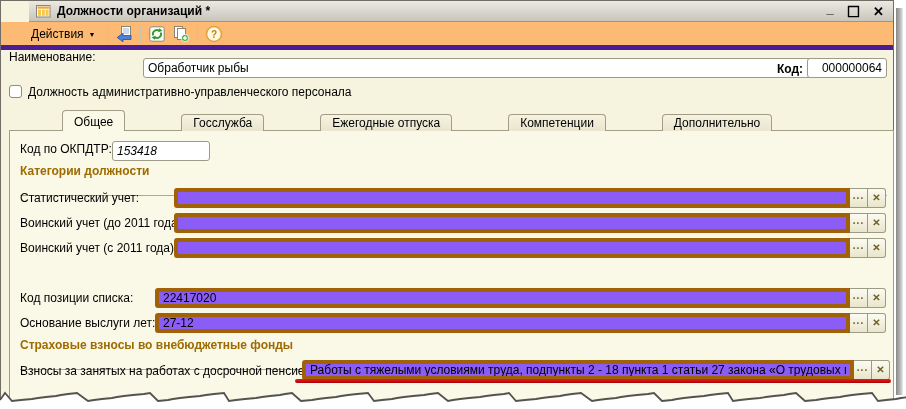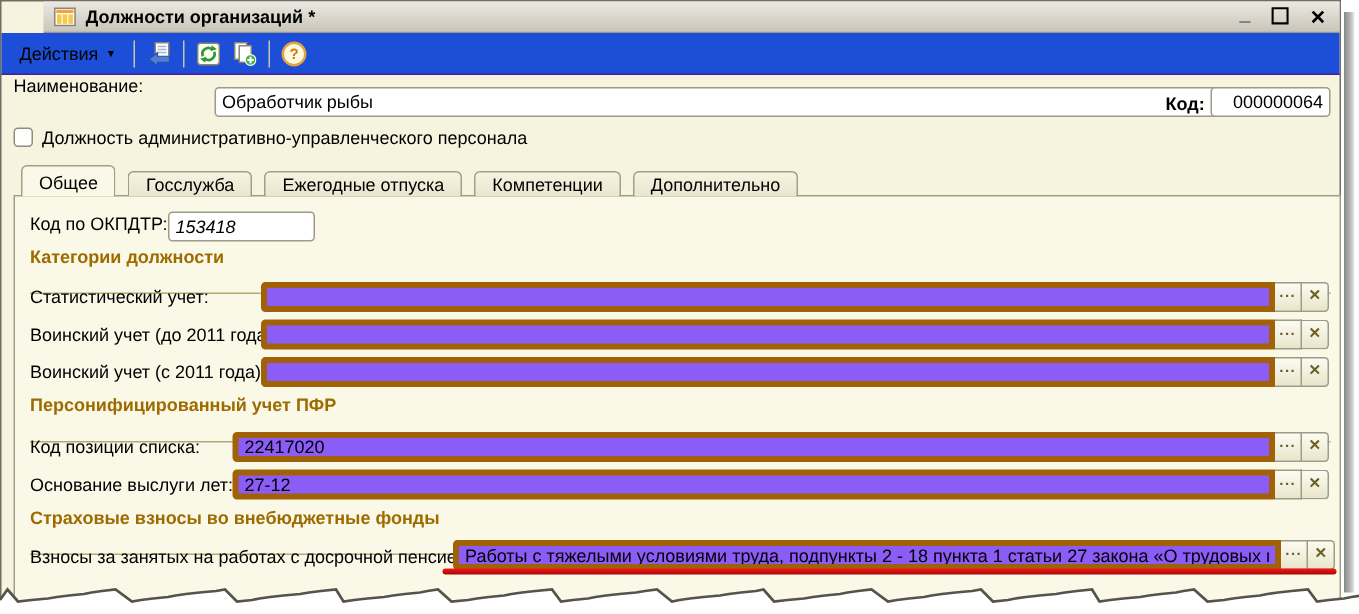--- a/index.html
+++ b/index.html
@@ -16,22 +16,22 @@
   .titlebar{
     height:21px;background:linear-gradient(#ebe9e2,#c9c5ba);
     border-bottom:1px solid #9c9889;
     display:flex;align-items:center;padding:0 7px;box-sizing:border-box;margin-left:28px;
   }
   .title-icon{width:15px;height:14px;display:inline-flex;flex:0 0 auto;}
   .title-text{font-weight:bold;margin-left:6px;flex:1;white-space:nowrap;overflow:hidden;}
   .winctl{display:flex;align-items:center;gap:13px;margin-right:2px;}
   .winctl span{font-weight:bold;font-size:13px;line-height:13px;cursor:default;}
   .toolbar{
-    height:28px;background:#1d4ed8;border-bottom:1px solid #4c1d95;
-    display:flex;align-items:center;padding:0 5px;box-sizing:border-box;
+    height:28px;background:#fdba74;border-bottom:5px solid #4c1d95;
+    display:flex;align-items:center;padding:0 23px;box-sizing:border-box;
   }
   .tb-actions{display:flex;align-items:center;padding:3px 6px;border:1px solid transparent;border-radius:2px;}
   .tb-actions .caret{font-size:7px;margin-left:5px;margin-top:2px;}
   .tb-sep{width:1px;height:18px;background:#c7c3ae;margin:0 4px;}
   .tb-ico{width:22px;height:22px;display:flex;align-items:center;justify-content:center;border-radius:2px;margin:0 1px;}
   
   .lbl{position:absolute;white-space:nowrap;}
   input.box{
     position:absolute;height:20px;box-sizing:border-box;
     background:#fff;border:1px solid #9d9a85;border-radius:3px;
@@ -41,21 +41,21 @@
   .checkbox{
     position:absolute;width:13px;height:13px;background:#fff;
     border:1px solid #8f8d7b;border-radius:3px;box-sizing:border-box;
   }
   
   .tabs{position:absolute;left:13px;top:109px;height:21px;display:flex;align-items:flex-end;z-index:3;}
   .tab{
     height:17px;box-sizing:border-box;padding:1px 11px 0 11px;margin-right:8px;
     background:linear-gradient(#f6f3e0,#e9e5cf);
     border:1px solid #a29e85;border-bottom:none;border-radius:4px 4px 0 0;
-    white-space:nowrap;line-height:15px;
+    white-space:nowrap;line-height:15px;margin-left:48px;
   }
   .tab.active{
     height:21px;padding-top:3px;background:#faf8e7;line-height:16px;
   }
   .panel{
     position:absolute;left:8px;top:129px;width:885px;height:273px;
     background:#faf8e7;border:1px solid #a29e85;box-sizing:border-box;z-index:2;
   }
   .section{
     position:absolute;left:10px;right:6px;
@@ -191,21 +191,20 @@
       <span class="fbtn last">✕</span>
     </div>
 
     <span class="lbl" style="left:10px;top:110px;">Воинский учет (с 2011 года):</span>
     <div class="fgroup" style="left:164px;top:107px;right:7px;">
       <input value="" style="">
       <span class="fbtn ell">...</span>
       <span class="fbtn last">✕</span>
     </div>
 
-    <div class="section" style="top:132px;">Персонифицированный учет ПФР</div>
 
     <span class="lbl" style="left:10px;top:160px;">Код позиции списка:</span>
     <div class="fgroup" style="left:145px;top:157px;right:7px;">
       <input value="22417020" style="">
       <span class="fbtn ell">...</span>
       <span class="fbtn last">✕</span>
     </div>
 
     <span class="lbl" style="left:10px;top:185px;">Основание выслуги лет:</span>
     <div class="fgroup" style="left:145px;top:182px;right:7px;">

